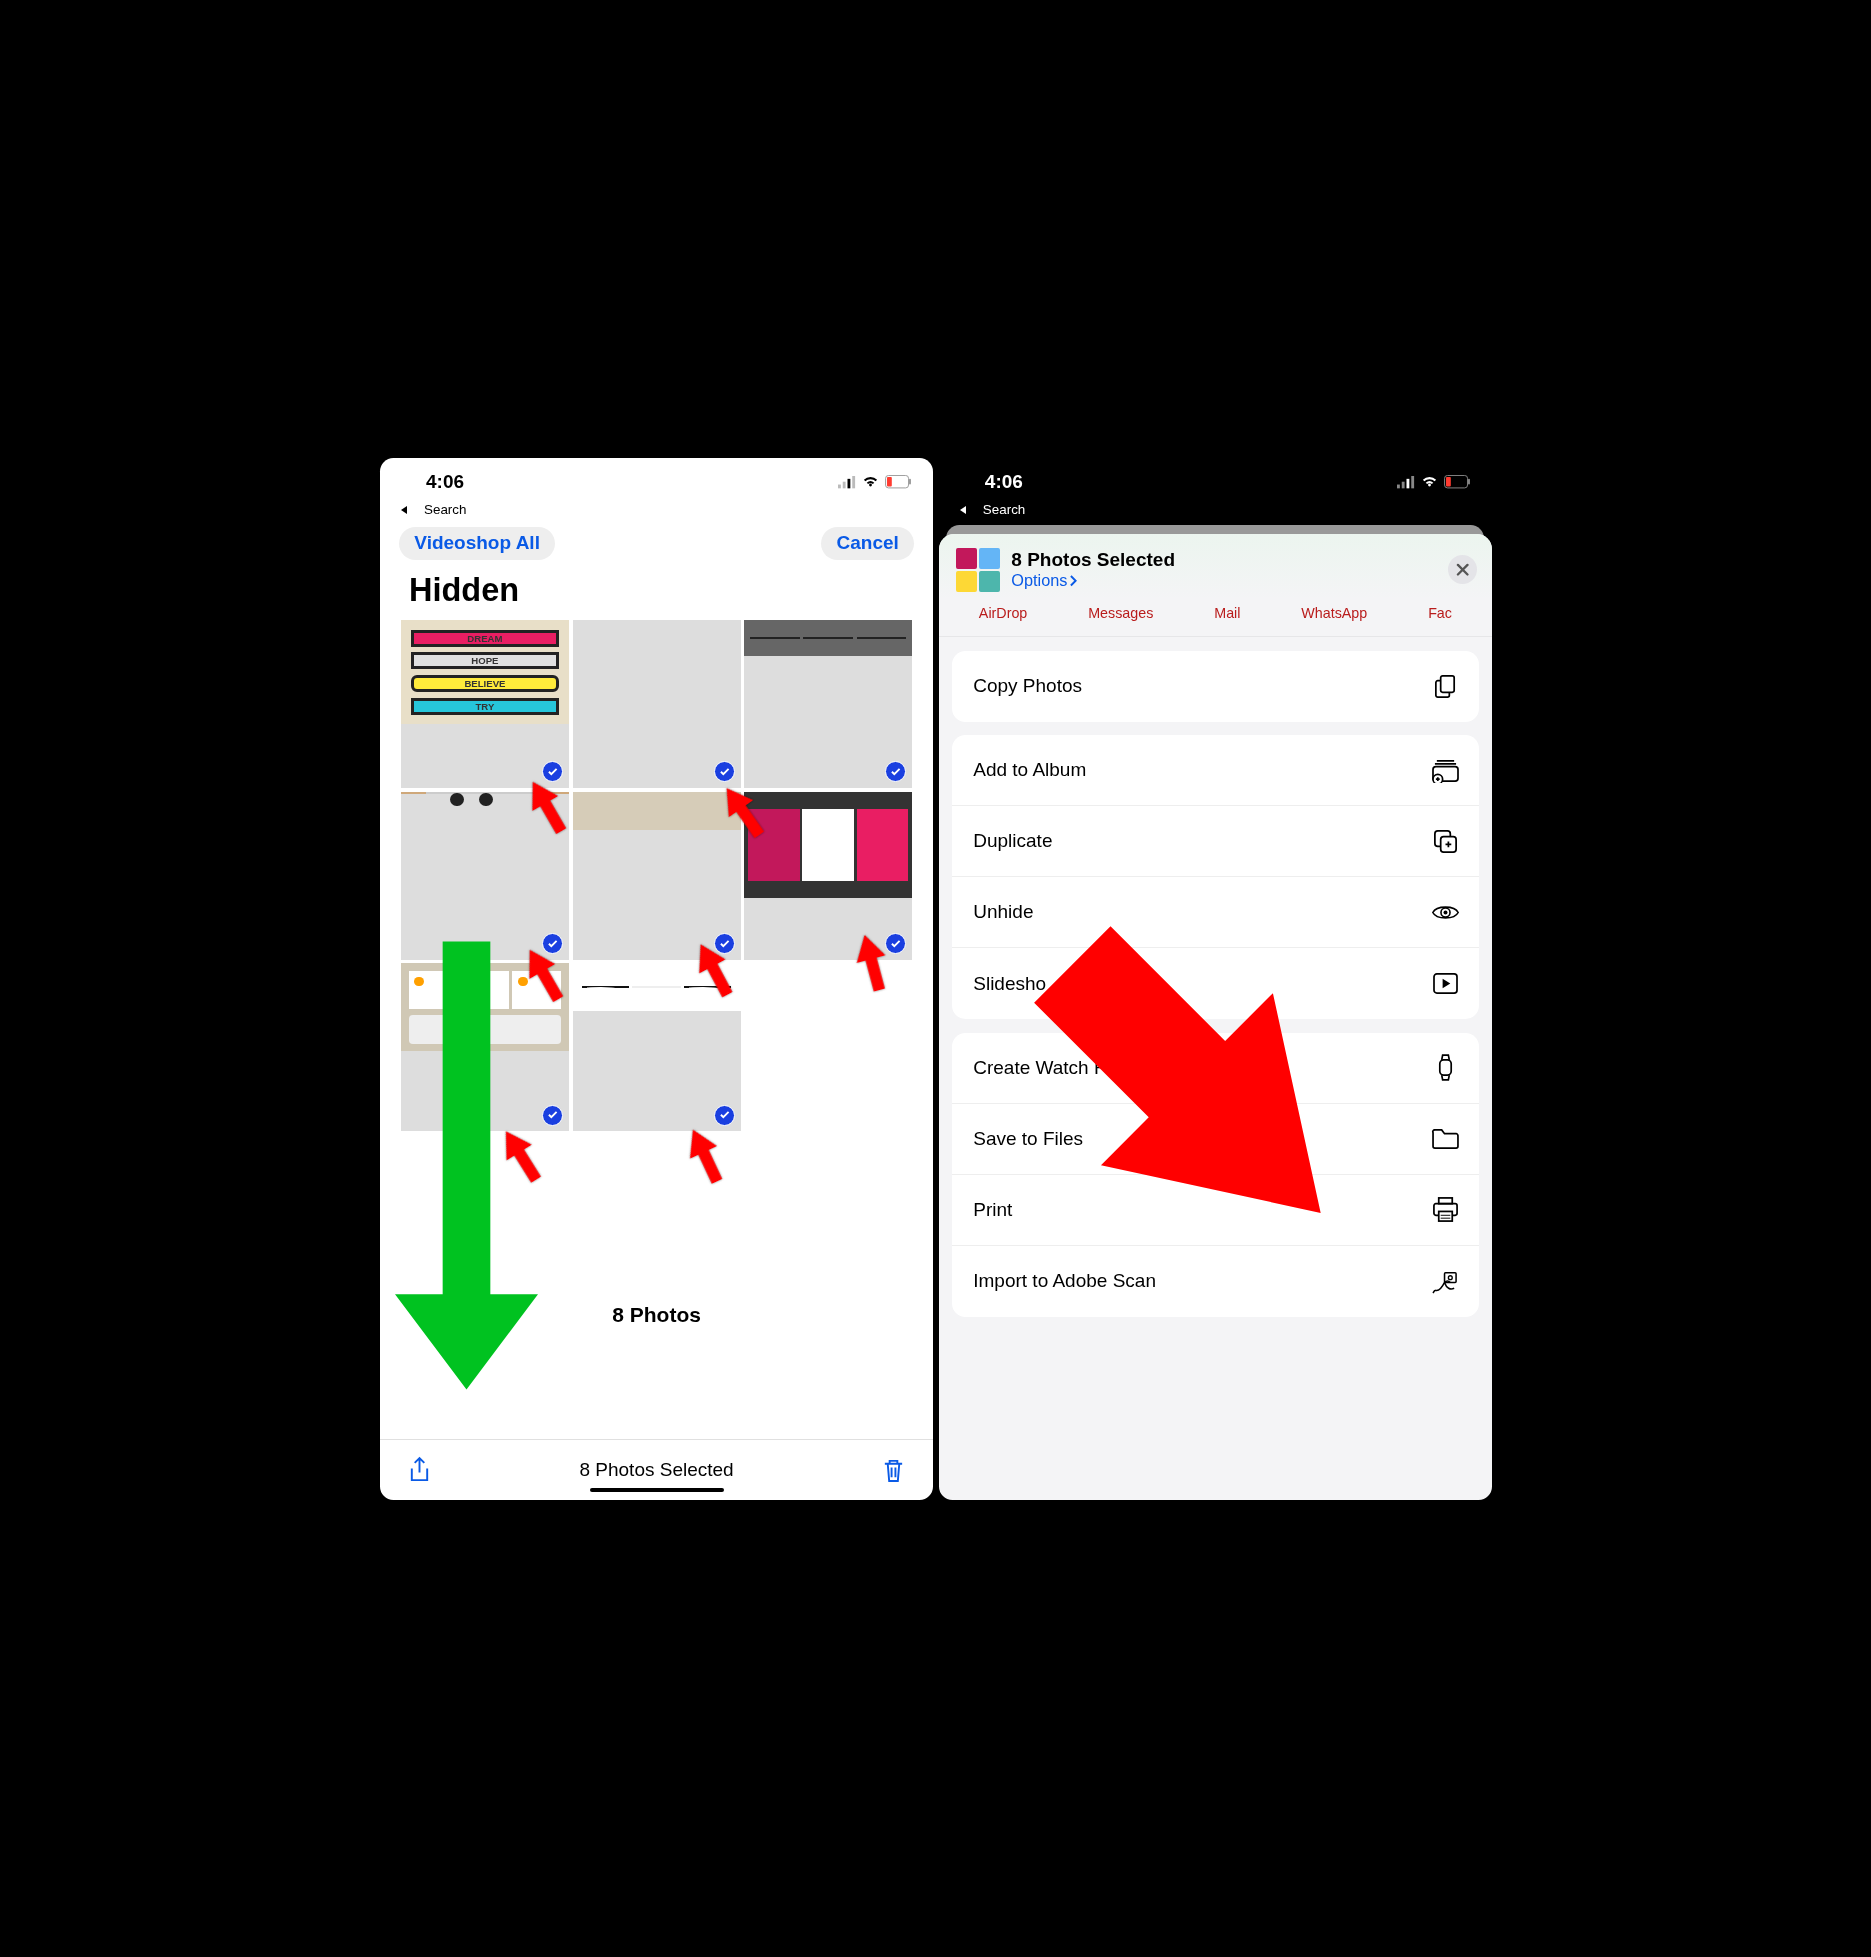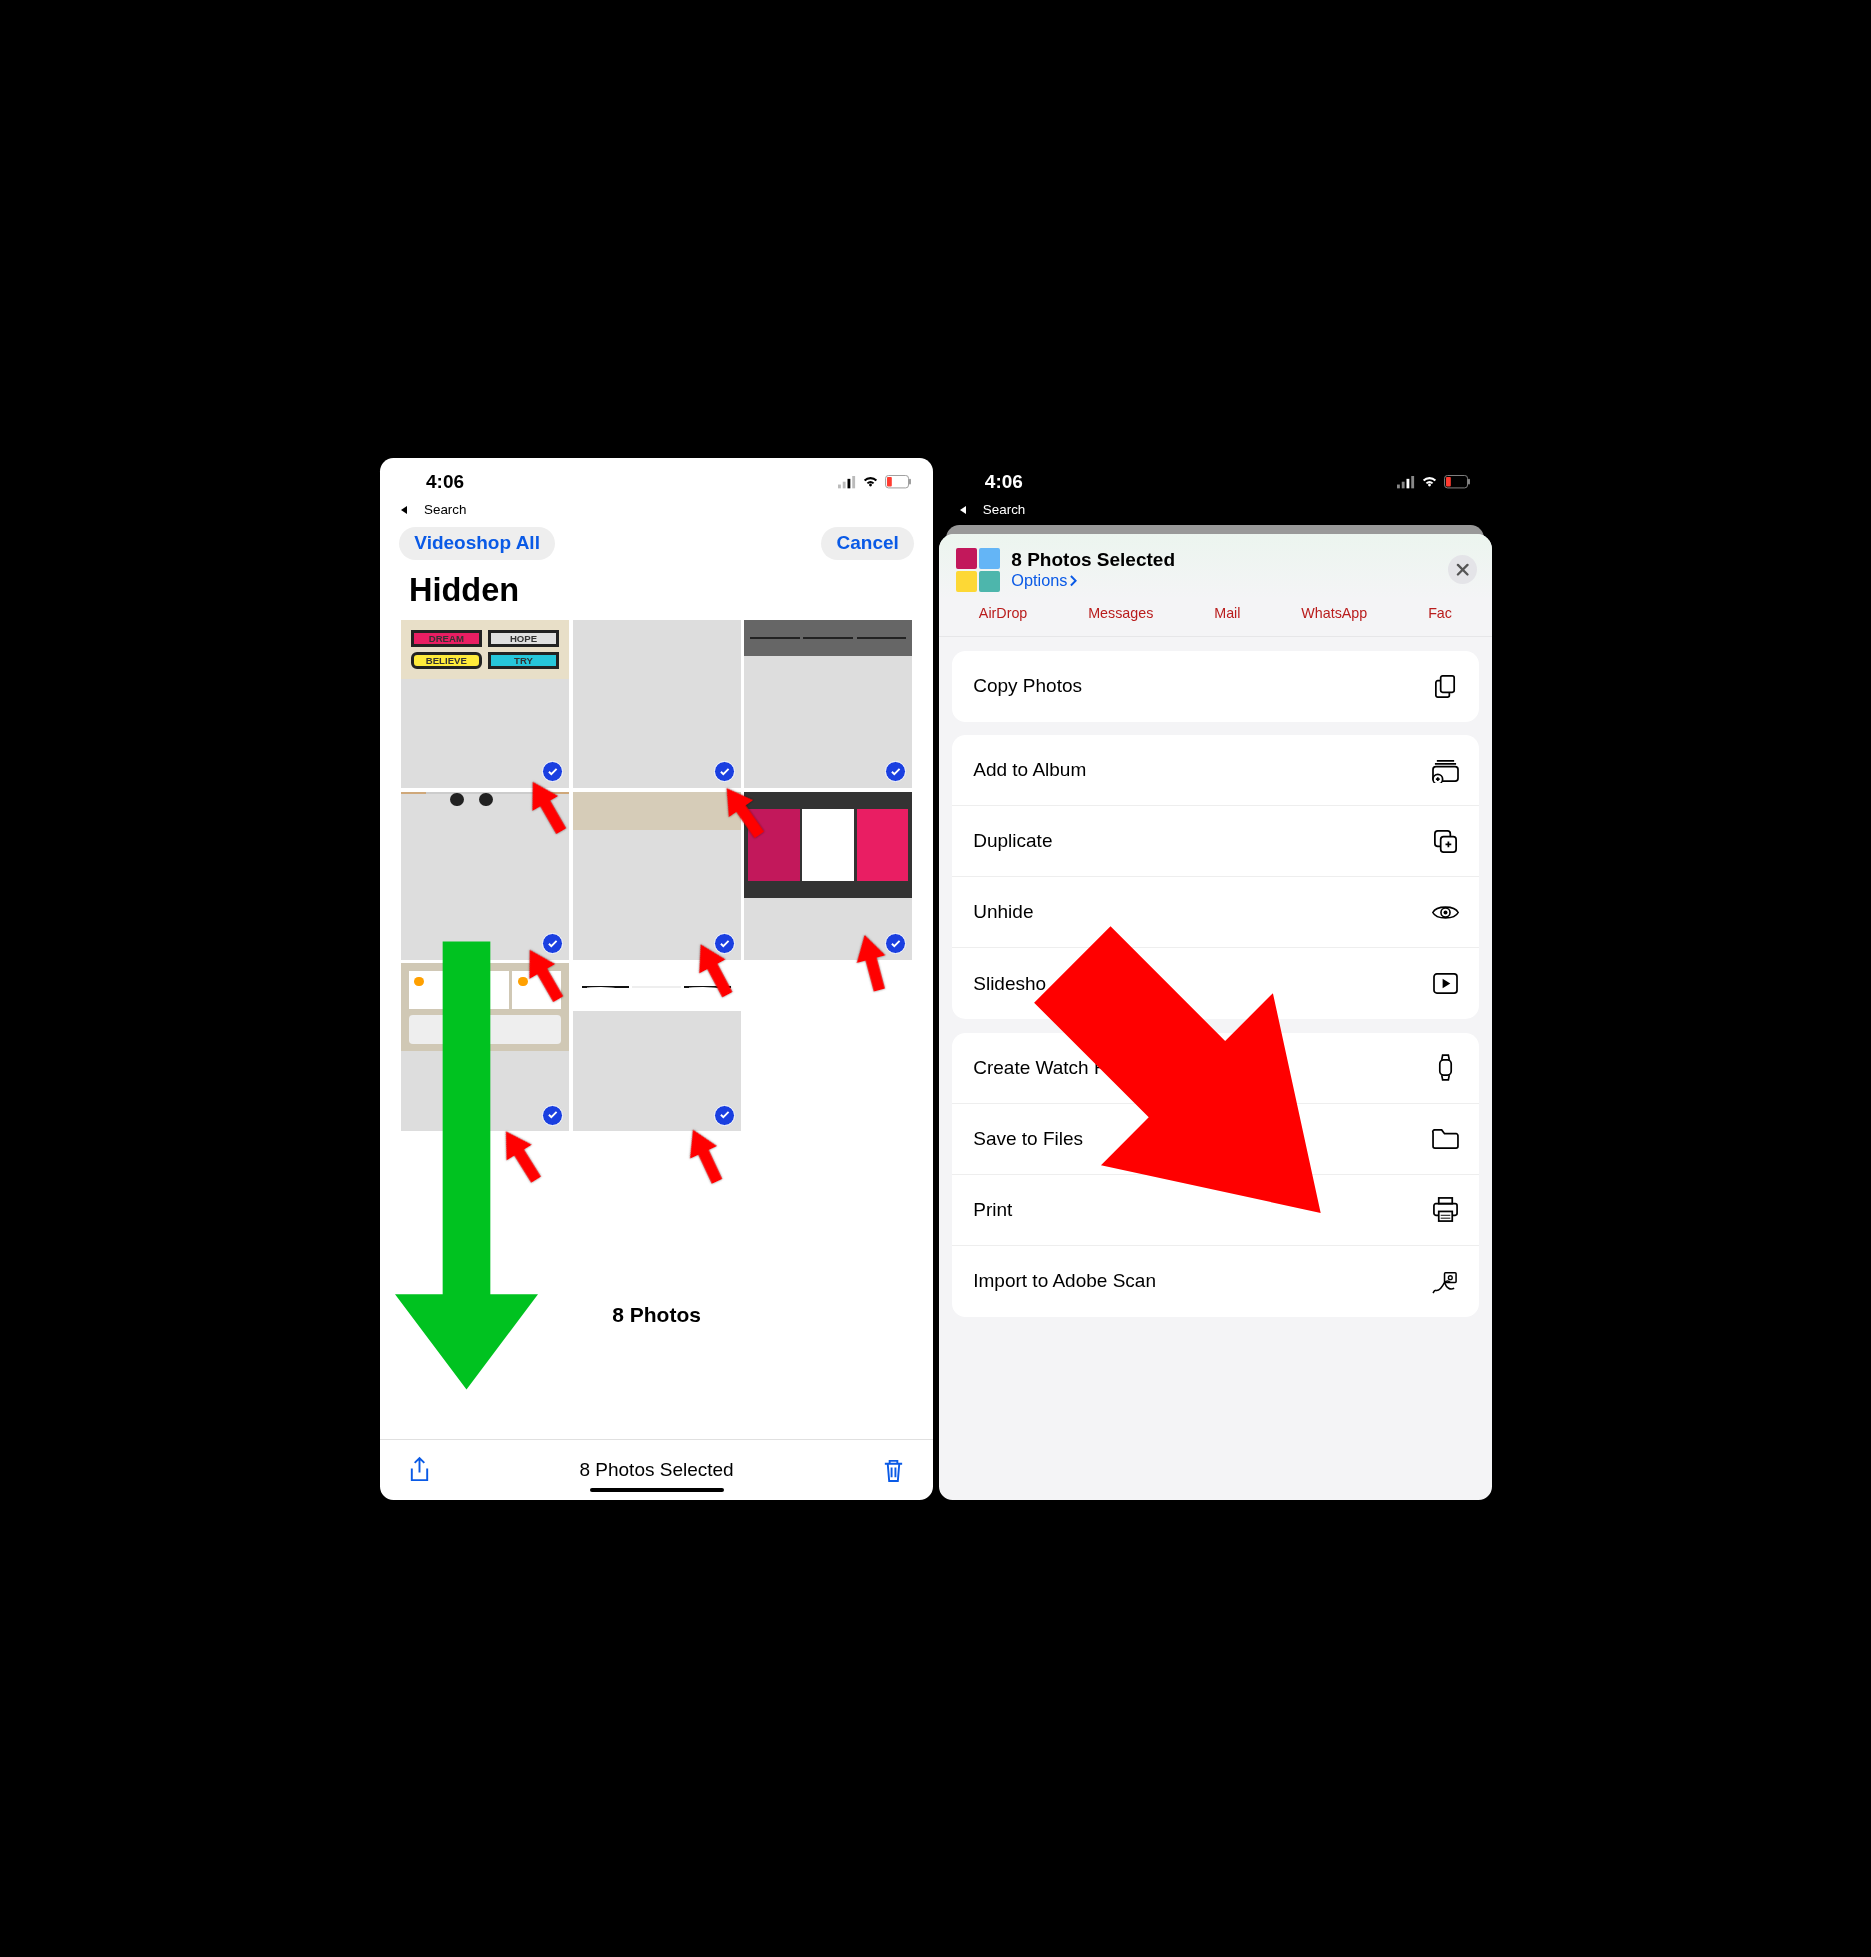--- a/index.html
+++ b/index.html
@@ -103,21 +103,21 @@
     border: 1.9px solid #fff;
     display: flex;
     align-items: center;
     justify-content: center;
   }
   .thumb .check svg { width: 11.5px; height: 11.5px; }
   
   .art1 {
     background: #e8dfc8;
     display: grid;
-    grid-template-columns: 1fr 1fr;
+    grid-template-columns: 1fr;
     grid-template-rows: 1fr 1fr;
     gap: 5.7px;
     padding: 9.6px;
   }
   .art1 span { border: 3.8px solid #222; display:flex; align-items:center; justify-content:center; font-size:9.6px; font-weight:700; color:#333;}
   .art1 span:nth-child(1){background:#e91e63;} .art1 span:nth-child(2){background:#e0e0e0;}
   .art1 span:nth-child(3){background:#ffeb3b;border-radius:6px;} .art1 span:nth-child(4){background:#26c6da;}
   .art2 { background: linear-gradient(#4aa7e8, #0d47a1); position: relative; }
   .art2::before { content:""; position:absolute; left:10%; top:50%; width:9.6px; height:50%; background:#fff; }
   .art2::after { content:""; position:absolute; left:0; top:10%; width:100%; height:40%; background: radial-gradient(circle,#fff 3.8px, transparent 4.8px); background-size: 19px 19px; }

